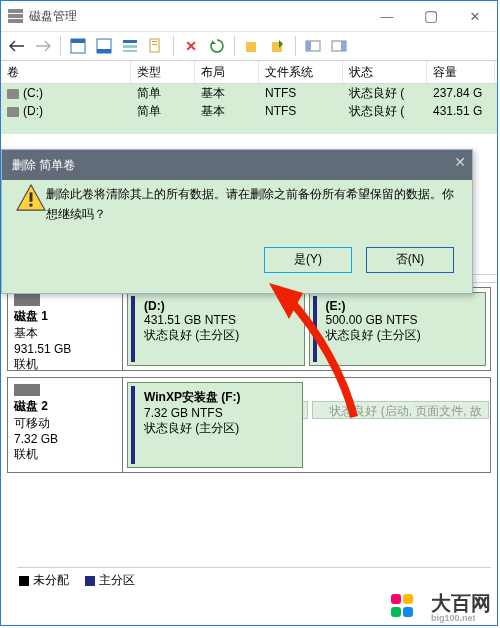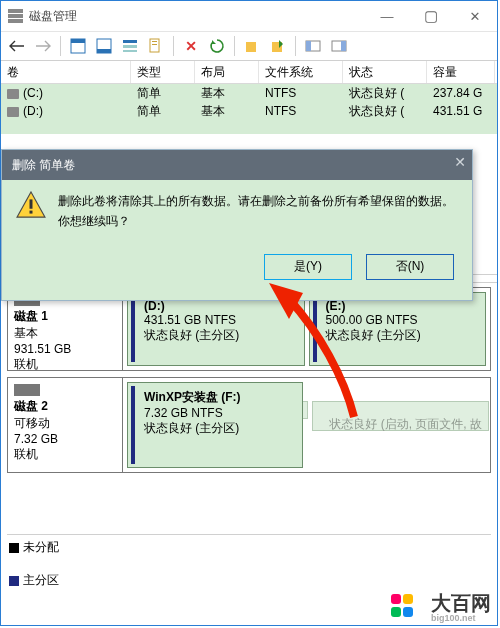--- a/index.html
+++ b/index.html
@@ -31,34 +31,34 @@
   .disks{padding:0;position:relative;}
   .diskrow{display:flex;margin:6px 6px 0 6px;border:1px solid #777;background:#fff;}
   .diskinfo{width:115px;border-right:1px solid #777;padding:6px;box-sizing:border-box;}
   .diskinfo .dicon{width:26px;height:12px;background:#777;margin-bottom:2px;}
   .diskparts{flex:1;display:flex;padding:4px;gap:4px;background:#fff;}
   .part{flex:1;border:1px solid #6b8e6b;background:#d5ecd5;padding:6px;box-sizing:border-box;position:relative;}
   .part .stripe{position:absolute;left:3px;top:3px;bottom:3px;width:4px;background:#202a80;}
   .part .inner{margin-left:10px;}
   .part .ghost{color:#909a90;white-space:nowrap;overflow:hidden;}
   
-  .legend{position:absolute;left:6px;bottom:32px;right:6px;border-top:1px solid #d0d0d0;padding:4px 2px;display:flex;gap:16px;background:#fff;flex-direction:column;}
+  .legend{position:absolute;left:16px;bottom:32px;right:6px;border-top:1px solid #d0d0d0;padding:4px 2px;display:flex;gap:16px;background:#fff;}
   .lg{display:flex;align-items:center;gap:4px;}
   .sw{width:10px;height:10px;}
   
   .watermark{position:absolute;right:6px;bottom:2px;display:flex;gap:15px;}
   .wm-logo{display:flex;flex-wrap:wrap;width:26px;height:26px;}
   .wm-logo span{width:10px;height:10px;border-radius:3px;margin:1px;}
   .wm-text{font-size:20px;font-weight:bold;color:#3a3a3a;line-height:1;}
   .wm-sub{font-size:9px;color:#aaa;font-weight:bold;}
   
   .overlay{position:absolute;left:0;top:148px;width:470px;border:1px solid #9bb6c9;box-shadow:2px 2px 6px rgba(0,0,0,.25);background:#d5ecd5;}
   .dlg-title{background:#616c78;color:#fff;height:30px;display:flex;align-items:center;padding:0 10px;position:relative;}
   .dlg-close{position:absolute;right:6px;top:4px;color:#d0d6db;font-size:14px;}
-  .dlg-body{padding:11px 18px 22px 14px;display:flex;gap:12px;}
+  .dlg-body{padding:4px 18px 22px 14px;display:flex;}
   .warnicon{width:30px;height:28px;flex:none;}
   .dlg-msg{line-height:1.7;}
   .dlg-btns{display:flex;justify-content:flex-end;gap:14px;padding:0 18px 20px 0;}
   .btn{min-width:86px;height:24px;border:1px solid #1a62b8;background:#d5ecd5;display:flex;align-items:center;justify-content:center;}
   .btn.focus{border:1px solid #0ea5e9;}
   
   .arrow{position:absolute;pointer-events:none;}
 </style>
 </head>
 <body>
@@ -183,21 +183,21 @@
   <div class="disks" style="position:relative;height:405px;">
     <div style="height:7px;background:#fff;border-top:1px solid #d0d0d0;border-bottom:1px solid #d0d0d0;margin-top:140px"></div>
 
     <div style="position:absolute;left:126px;right:8px;top:127px;display:flex;gap:4px;">
       <div class="part" style="flex:1;height:18px;padding:1px 6px;background:#e0efe0;border-color:#b6ccb6">
           <div class="inner ghost">状态良好 (U</div>
         </div>
       <div class="part" style="flex:1;height:18px;padding:1px 6px;background:#e0efe0;border-color:#b6ccb6">
           <div class="inner ghost">状态良好 (</div>
         </div>
-      <div class="part" style="flex:2;height:18px;padding:14px 6px;background:#e0efe0;border-color:#b6ccb6">
+      <div class="part" style="flex:2;height:18px;padding:1px 6px;background:#e0efe0;border-color:#b6ccb6">
           <div class="inner ghost">状态良好 (启动, 页面文件, 故</div>
         </div>
     </div>
 
     <div class="diskrow" style="margin-top:4px;height:82px;">
       <div class="diskinfo">
         <div class="dicon"></div>
         <b>磁盘 1</b><br>
         <span>基本</span><br>
         <span>931.51 GB</span><br>

